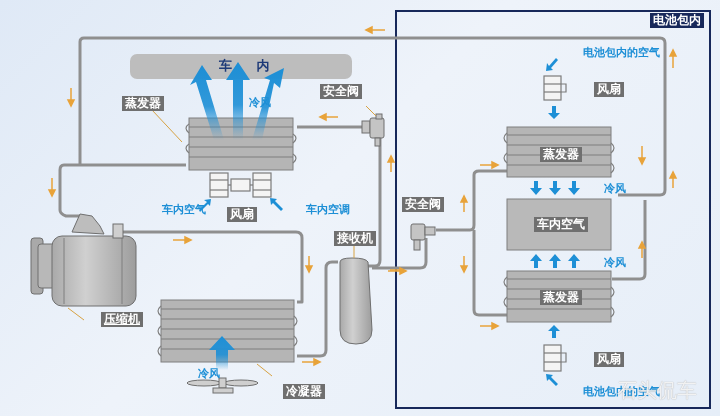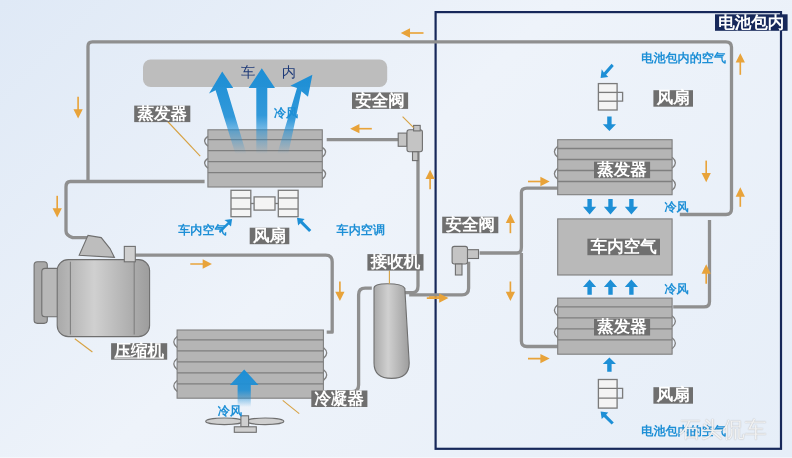--- a/index.html
+++ b/index.html
@@ -4,29 +4,29 @@
 <style>
   html, body { margin: 0; padding: 0; }
   body {
     width: 720px; height: 416px; overflow: hidden; position: relative;
     background: linear-gradient(135deg, #dfe9f6 0%, #eef3fa 45%, #e6eef8 100%);
     font-family: "DejaVu Sans", sans-serif;
   }
   #stage { position: absolute; left: 0; top: 0; width: 720px; height: 416px; }
   .lbl {
     position: absolute; background: #6f6f6f; color: #fff; font-weight: bold;
-    font-size: 15px; line-height: 15px; padding: 0 3px; white-space: nowrap; text-align: right;
+    font-size: 12px; line-height: 15px; padding: 0 3px; white-space: nowrap; text-align: right;
   }
   .lbl.dark { background: #17285a; }
   .blue-txt {
     position: absolute; color: #1d8fd6; font-weight: bold; font-size: 11px;
     line-height: 14px; white-space: nowrap; margin-left: 18px;
   }
   .cabin-label {
-    position: absolute; color: #1e3a78; font-weight: normal; font-size: 13px;
+    position: absolute; color: #1e3a78; font-weight: bold; font-size: 13px;
     letter-spacing: 10px; white-space: nowrap;
   }
   .watermark {
     position: absolute; color: rgba(255,255,255,0.85); font-size: 20px;
     white-space: nowrap; text-shadow: 0 0 1px #999;
   }
 </style>
 </head>
 <body>
 
@@ -291,21 +291,21 @@
 <div class="cabin-label" style="left:219px;top:57px;">车  内</div>
 <div class="lbl" style="left:122px;top:96px;">蒸发器</div>
 <div class="blue-txt" style="left:231px;top:96px;">冷风</div>
 <div class="lbl" style="left:320px;top:84px;">安全阀</div>
 <div class="blue-txt" style="left:144px;top:203px;">车内空气</div>
 <div class="lbl" style="left:227px;top:207px;">风扇</div>
 <div class="blue-txt" style="left:288px;top:203px;">车内空调</div>
 <div class="lbl" style="left:101px;top:312px;text-decoration:underline;">压缩机</div>
 <div class="lbl" style="left:334px;top:231px;">接收机</div>
 <div class="blue-txt" style="left:180px;top:367px;">冷风</div>
-<div class="lbl" style="left:283px;top:355px;">冷凝器</div>
+<div class="lbl" style="left:283px;top:384px;">冷凝器</div>
 
 <div class="lbl dark" style="left:650px;top:13px;">电池包内</div>
 <div class="blue-txt" style="left:565px;top:46px;">电池包内的空气</div>
 <div class="lbl" style="left:594px;top:82px;">风扇</div>
 <div class="lbl" style="left:540px;top:147px;">蒸发器</div>
 <div class="blue-txt" style="left:586px;top:182px;">冷风</div>
 <div class="lbl" style="left:534px;top:217px;">车内空气</div>
 <div class="blue-txt" style="left:586px;top:256px;">冷风</div>
 <div class="lbl" style="left:540px;top:290px;">蒸发器</div>
 <div class="lbl" style="left:594px;top:352px;">风扇</div>

